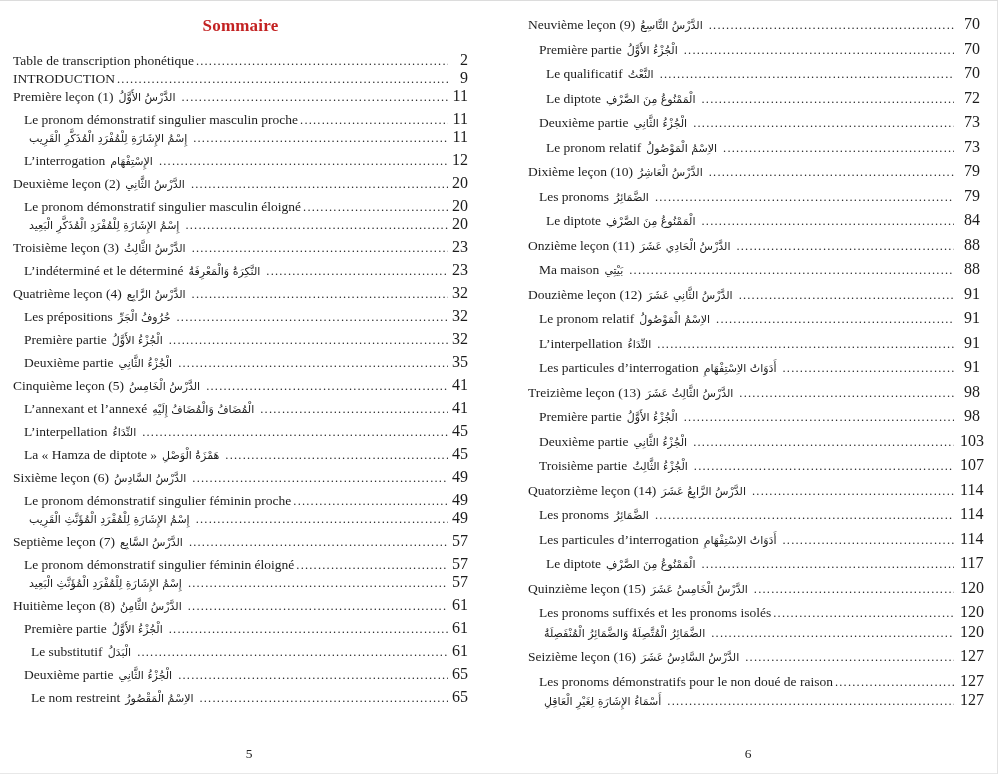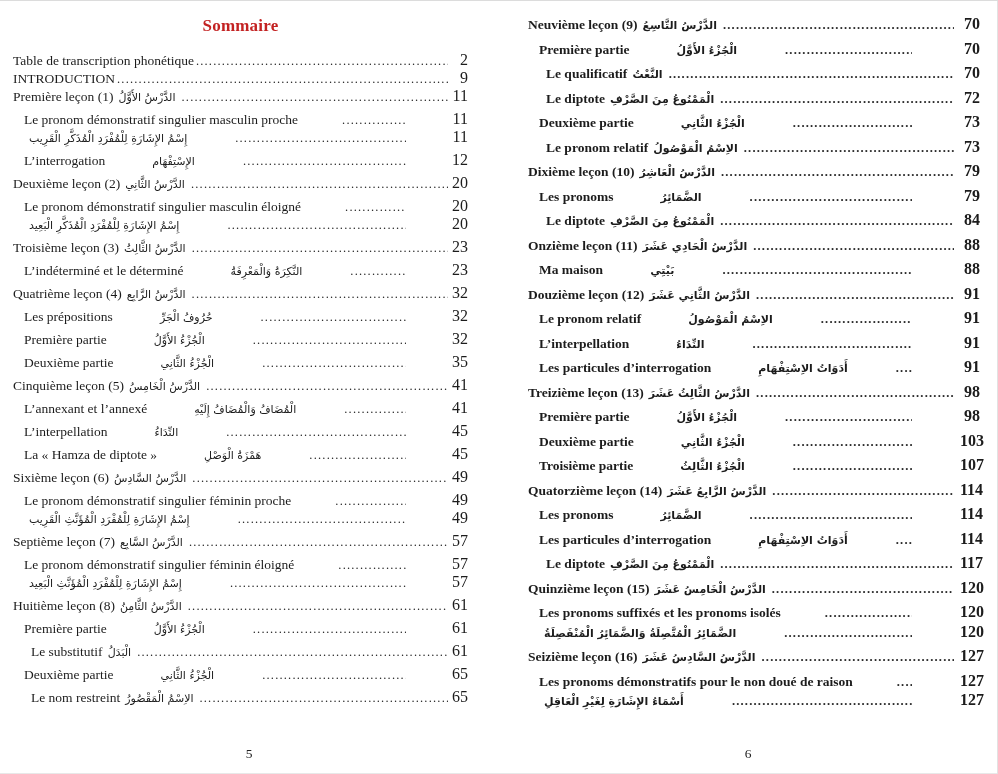--- a/index.html
+++ b/index.html
@@ -20,32 +20,32 @@
   .page-right { left:498px; width:500px; padding:0 18px 0 30px; }
 
   .doc-title {
     text-align:center;
     font-weight:bold;
     font-size:17px;
     color:#c32222;
     margin:16px 0 12px 0;
     letter-spacing:0.2px;
   }
-  .page-right .entries { padding-top:12px;font-weight:bold; }
+  .page-right .entries { padding-top:12px; }
 
   .row {
     display:flex;
     align-items:baseline;
     line-height:23px;
     height:23px;
   }
   .page-right .row { line-height:24.5px; height:24.5px; }
   .row.tight { margin-top:-5px; }
 
-  .indent-1 { padding-left:11px;gap:42px; }
+  .indent-1 { padding-left:11px; }
   .indent-2 { padding-left:18px; }
 
   .fr { font-size:13.5px; white-space:nowrap; }
   .ar {
     font-family:"DejaVu Sans", sans-serif;
     font-size:11px;
     margin:0 4px 0 5px;
     white-space:nowrap;
     direction:rtl;
     unicode-bidi:isolate;

